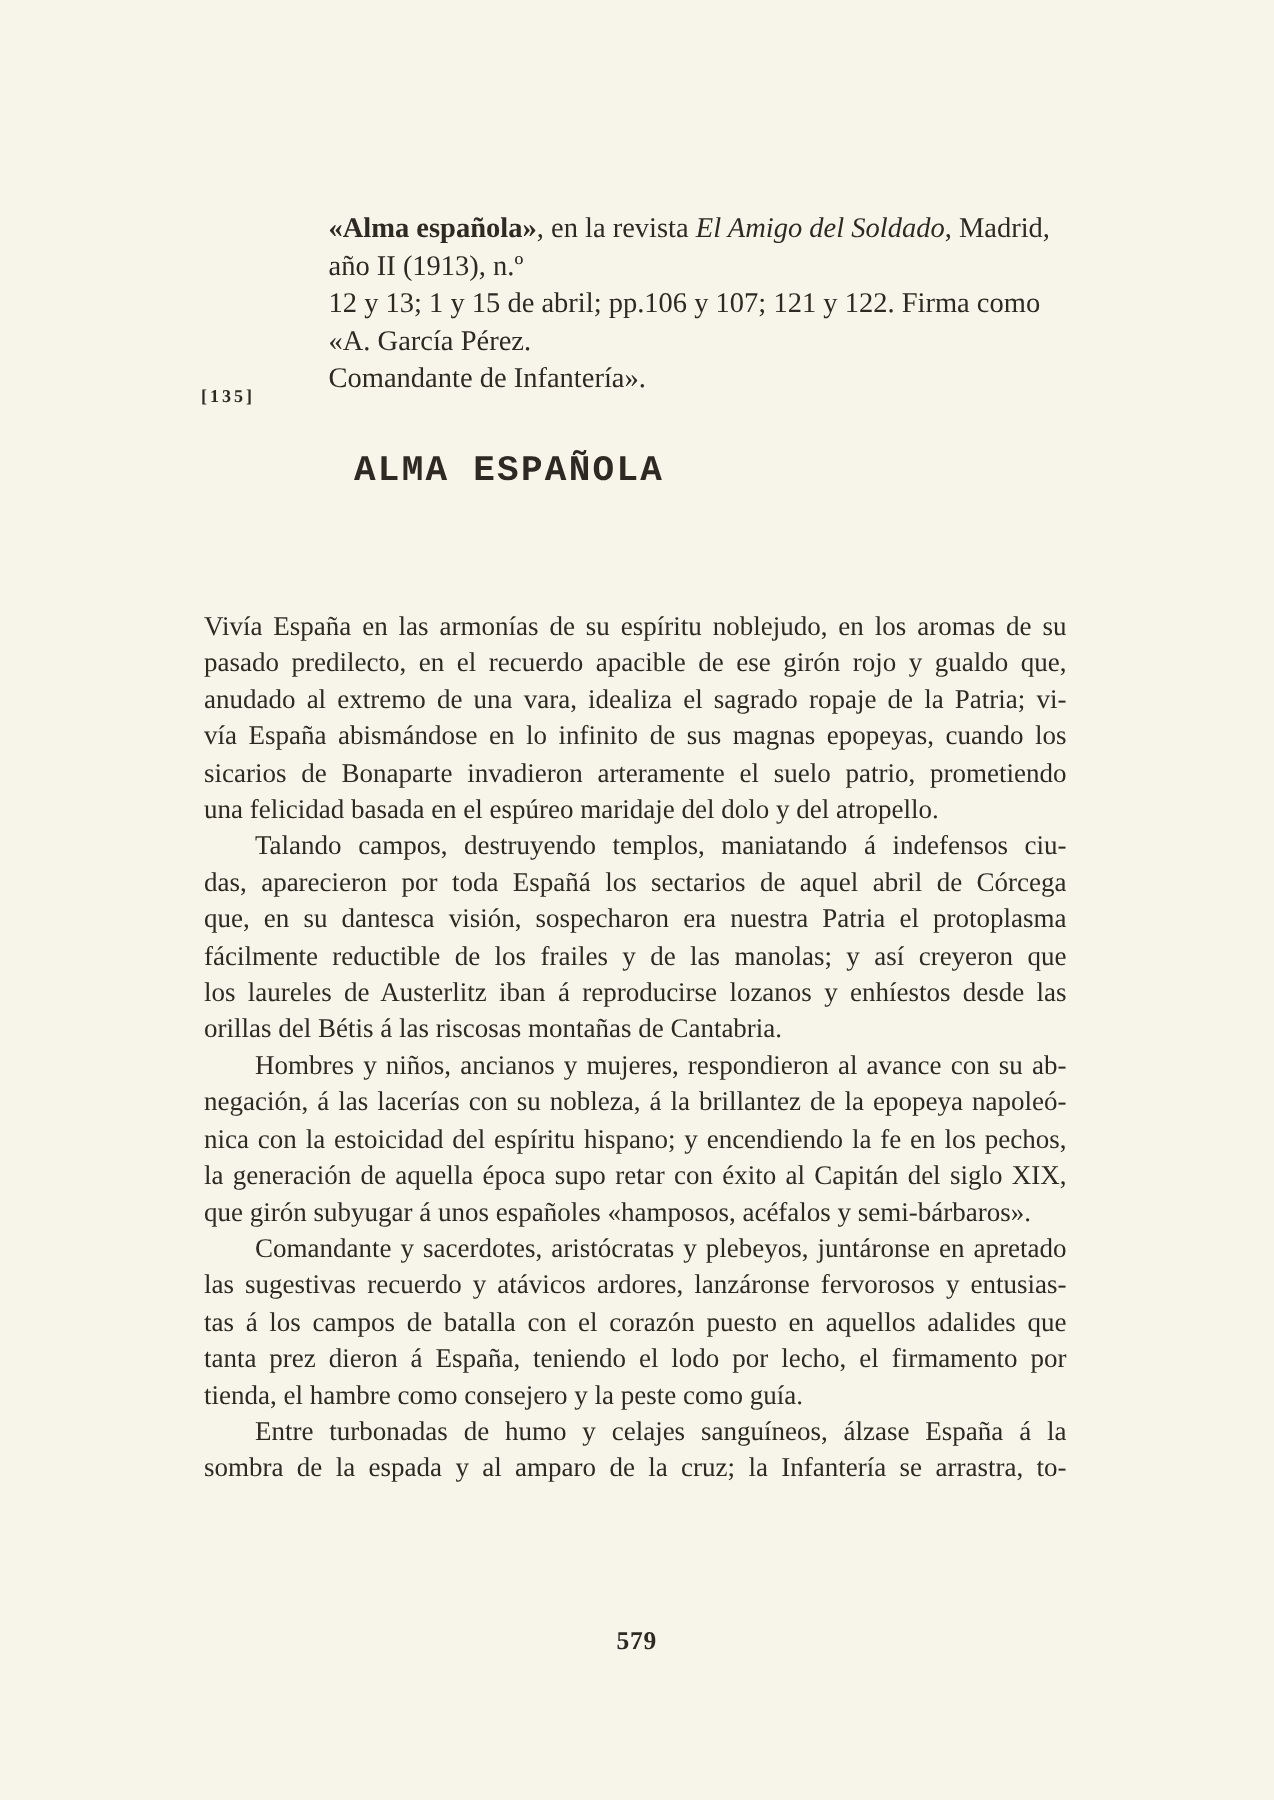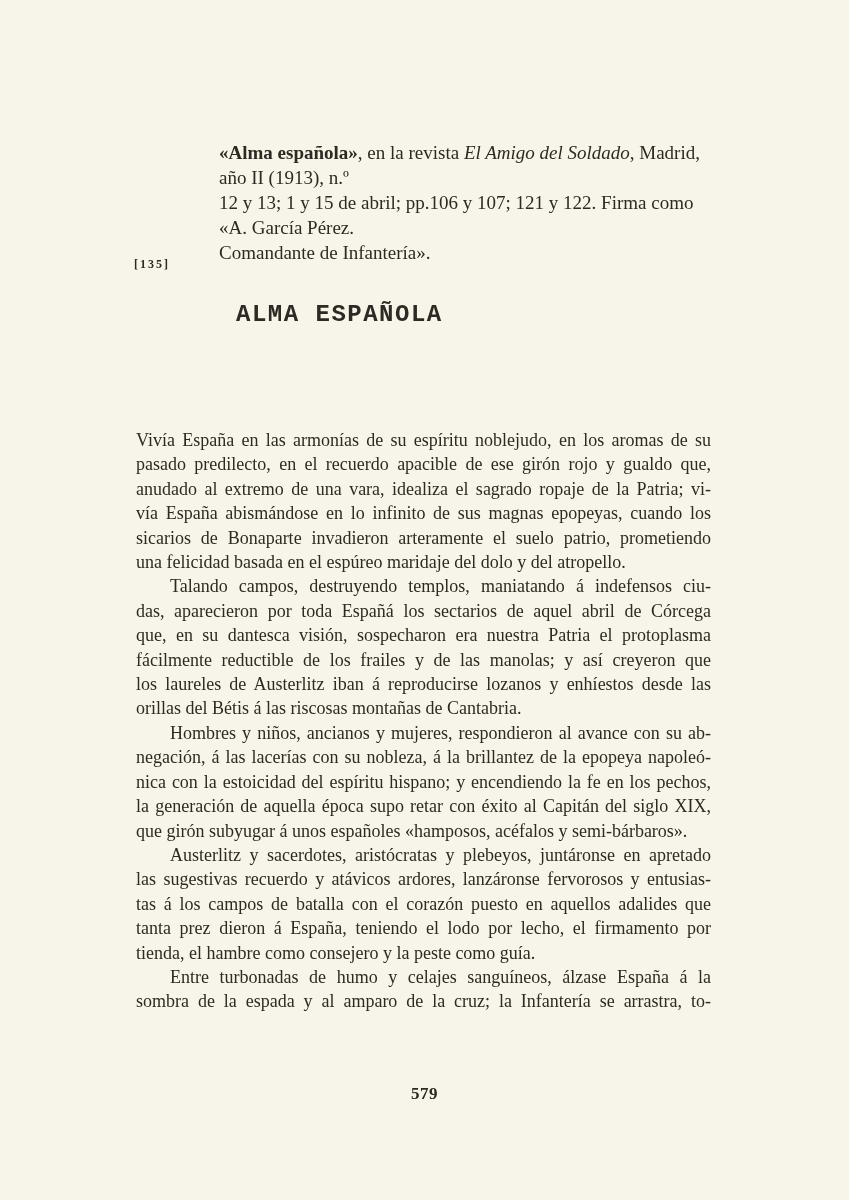--- a/index.html
+++ b/index.html
@@ -26,21 +26,21 @@
   }
 
   .chapter-title {
     position: absolute; left: 236px; top: 302px; margin: 0;
     font-size: 24px; font-weight: bold; letter-spacing: 1.5px;
     line-height: 1.1;
     font-family: Liberation Mono, monospace;
   }
 
   .body-text {
-    position: absolute; left: 136px; top: 428px; width: 575px;
+    position: absolute; left: 136px; top: 405px; width: 575px;
     font-size: 18px; line-height: 24.4px;
   }
   .line { text-align: justify; text-align-last: justify; white-space: normal; }
   .line.last { text-align-last: left; }
   .line.indent { text-indent: 34px; }
 
   .page-number {
     position: absolute; left: 0; top: 1084px; width: 849px;
     text-align: center; font-size: 17px; font-weight: bold;
     letter-spacing: 0.5px;
@@ -79,21 +79,21 @@
         <div class="line last">orillas del Bétis á las riscosas montañas de Cantabria.</div>
       </div>
       <div>
         <div class="line indent">Hombres y niños, ancianos y mujeres, respondieron al avance con su ab-</div>
         <div class="line">negación, á las lacerías con su nobleza, á la brillantez de la epopeya napoleó-</div>
         <div class="line">nica con la estoicidad del espíritu hispano; y encendiendo la fe en los pechos,</div>
         <div class="line">la generación de aquella época supo retar con éxito al Capitán del siglo XIX,</div>
         <div class="line last">que girón subyugar á unos españoles «hamposos, acéfalos y semi-bárbaros».</div>
       </div>
       <div>
-        <div class="line indent">Austerlitz y sacerdotes, aristócratas y plebeyos, juntáronse en apretado</div>
+        <div class="line indent">Comandante y sacerdotes, aristócratas y plebeyos, juntáronse en apretado</div>
         <div class="line">las sugestivas recuerdo y atávicos ardores, lanzáronse fervorosos y entusias-</div>
         <div class="line">tas á los campos de batalla con el corazón puesto en aquellos adalides que</div>
         <div class="line">tanta prez dieron á España, teniendo el lodo por lecho, el firmamento por</div>
         <div class="line last">tienda, el hambre como consejero y la peste como guía.</div>
       </div>
       <div>
         <div class="line indent">Entre turbonadas de humo y celajes sanguíneos, álzase España á la</div>
         <div class="line">sombra de la espada y al amparo de la cruz; la Infantería se arrastra, to-</div>
       </div>
     </div>

